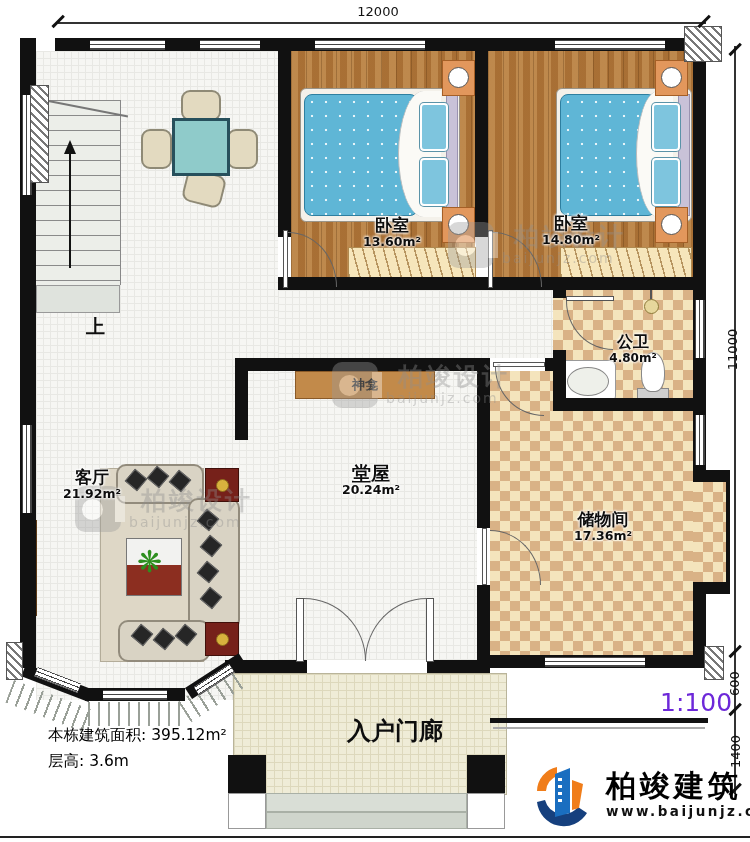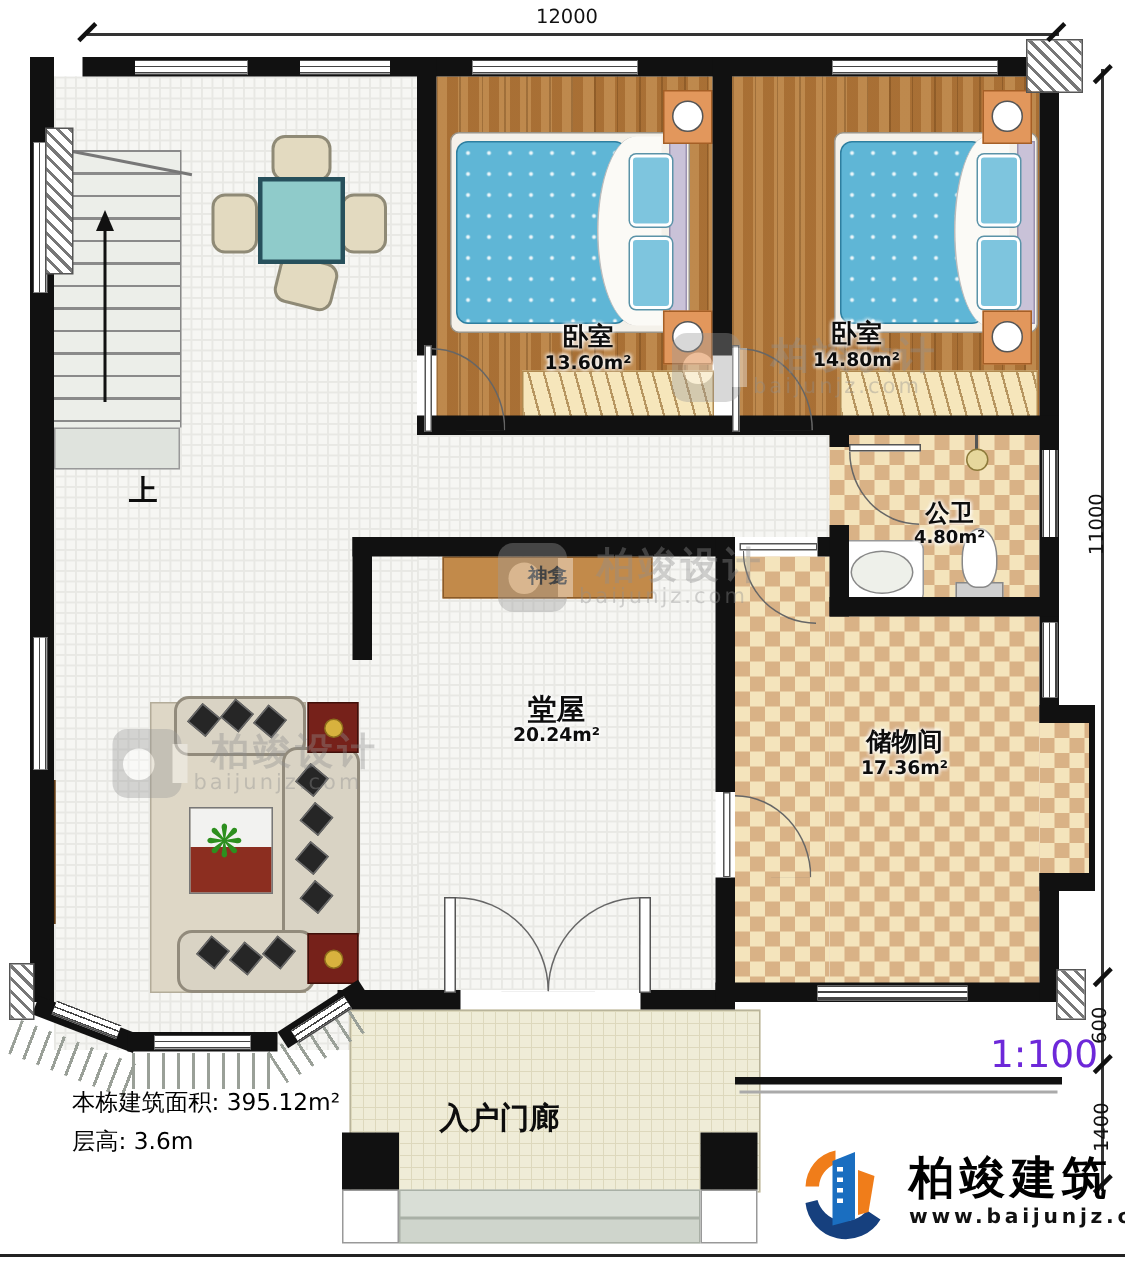--- a/index.html
+++ b/index.html
@@ -222,29 +222,33 @@
     <div class="ar">13.60m²</div>
   </div>
   <div class="room-label" style="left:511px;top:214px;width:120px">
     <div class="nm">卧室</div>
     <div class="ar">14.80m²</div>
   </div>
   <div class="room-label" style="left:573px;top:332px;width:120px">
     <div class="nm" style="font-size:16px">公卫</div>
     <div class="ar" style="font-size:12px">4.80m²</div>
   </div>
+  <div class="room-label" style="left:32px;top:468px;width:120px">
+    <div class="nm">客厅</div>
+    <div class="ar">21.92m²</div>
+  </div>
   <div class="room-label" style="left:311px;top:464px;width:120px">
     <div class="nm" style="font-size:19px">堂屋</div>
     <div class="ar">20.24m²</div>
   </div>
-  <div class="room-label" style="left:543px;top:486px;width:120px">
+  <div class="room-label" style="left:543px;top:510px;width:120px">
     <div class="nm">储物间</div>
     <div class="ar">17.36m²</div>
   </div>
-  <div class="a lbl" style="left:293px;top:732px;width:150px;text-align:left;font-size:20px">入户门廊</div>
+  <div class="a lbl" style="left:293px;top:715px;width:150px;text-align:right;font-size:24px">入户门廊</div>
   <div class="a lbl" style="left:86px;top:314px;font-size:19px">上</div>
 
   <div class="watermark" style="left:448px;top:222px">
     <span class="wm-glyph"></span>
     <span>
       <span class="wm-brand">柏竣设计</span>
       <span class="wm-site">baijunjz.com</span>
     </span>
   </div>
   <div class="watermark" style="left:332px;top:362px">

